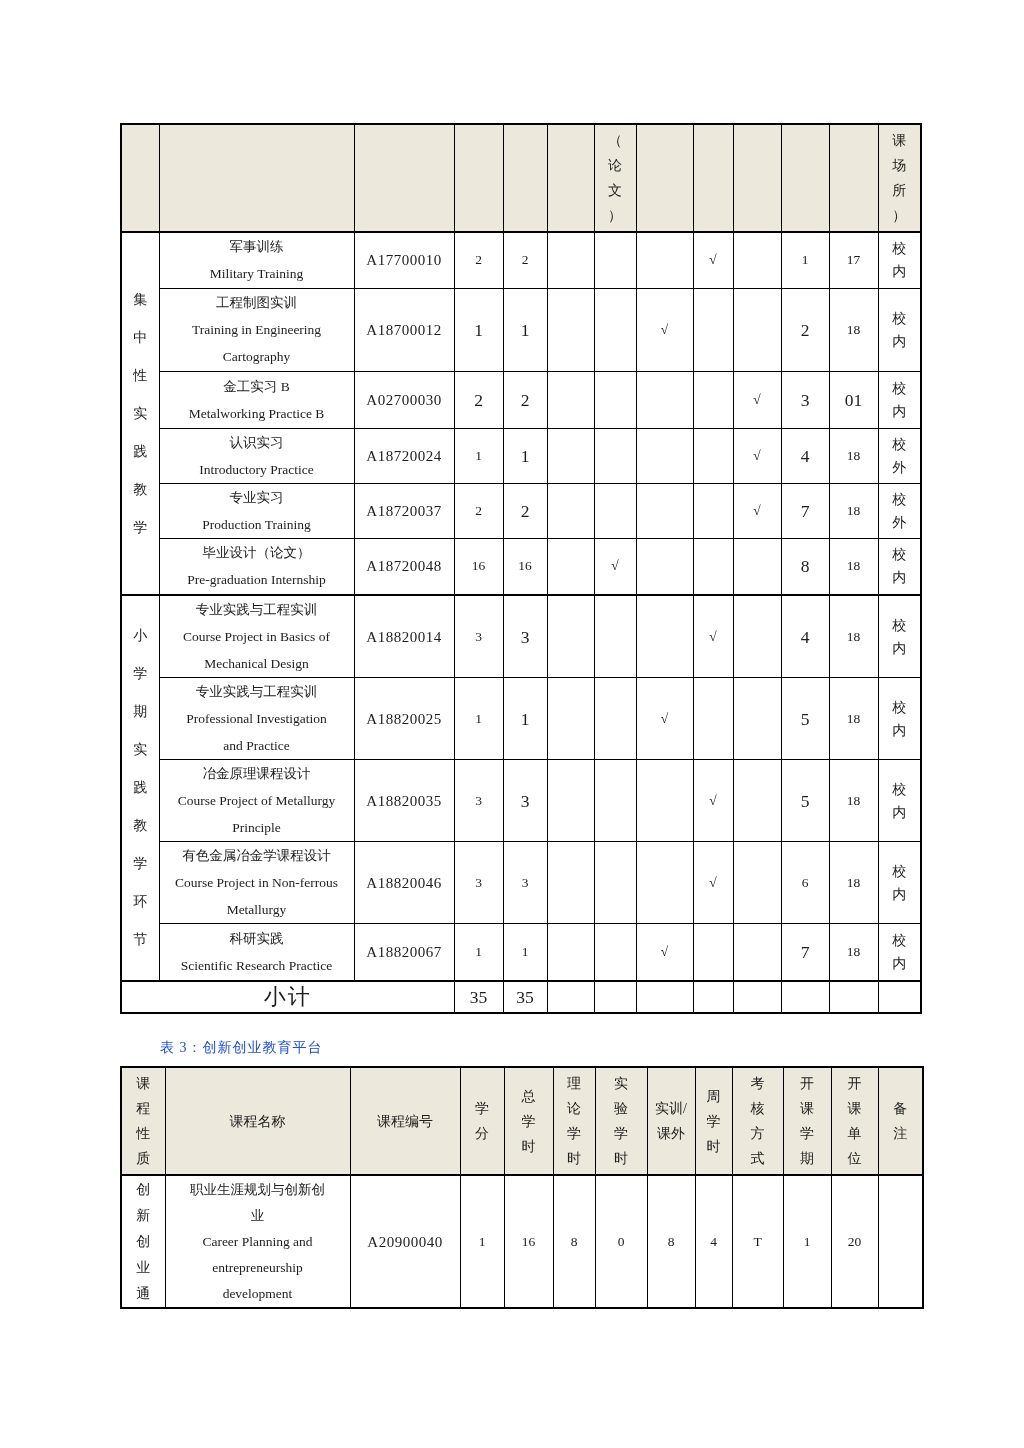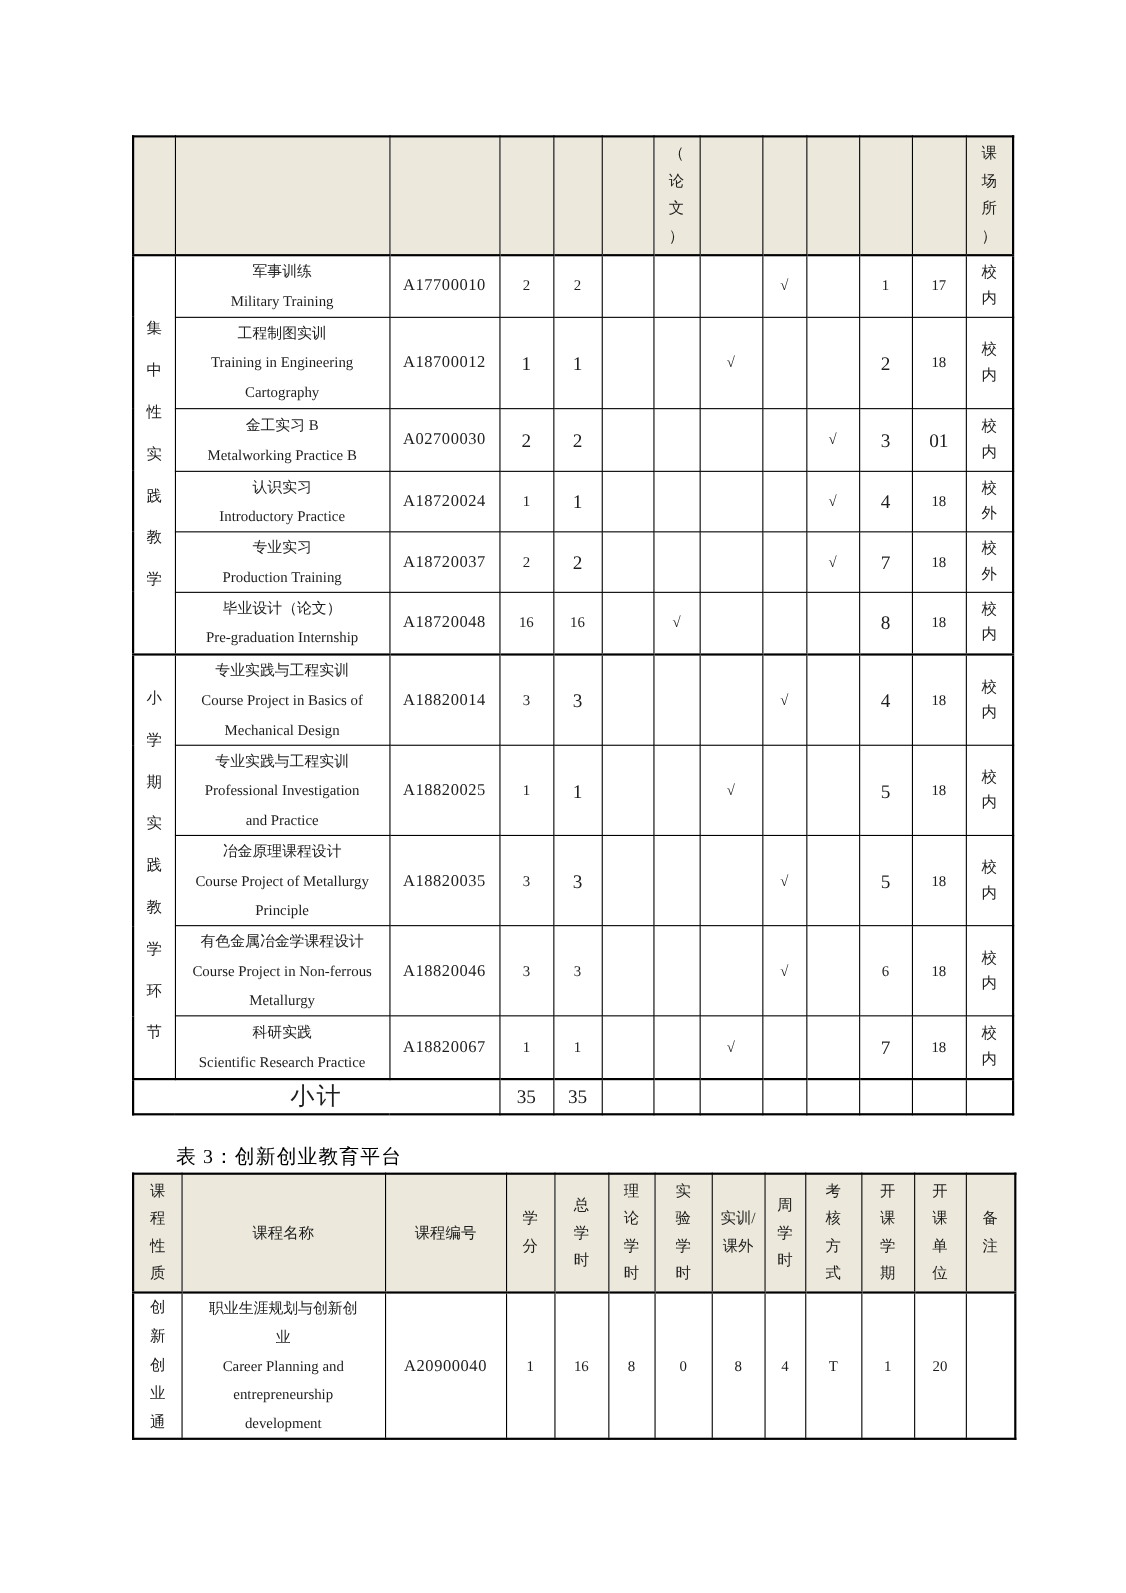--- a/index.html
+++ b/index.html
@@ -16,21 +16,21 @@
   .tt{border-top:2px solid #000;}
   .cat .lines{line-height:38px;letter-spacing:0;}
   #t2 .cat .lines{line-height:26px;}
   .nm .lines{line-height:27px;font-size:13.5px;}
   #t2 .nm .lines{line-height:26px;}
   .cd .lines{letter-spacing:0.5px;font-size:15px;}
   .vl .lines{font-size:13.5px;line-height:20px;}
   .pl .lines{line-height:23px;}
   .big .lines{font-size:17.5px;}
   .st .lines{font-size:22px;letter-spacing:2px;}
-  .title{position:absolute;left:160px;top:1039px;font-size:18px;color:#000000;
+  .title{position:absolute;left:160px;top:1039px;font-size:14px;color:#1d4ed8;
          letter-spacing:1px;white-space:nowrap;}
 </style>
 </head>
 <body>
 
 <div class="page">
 
   <table id="t1">
     <colgroup>
         <col style="width: 38px;">

